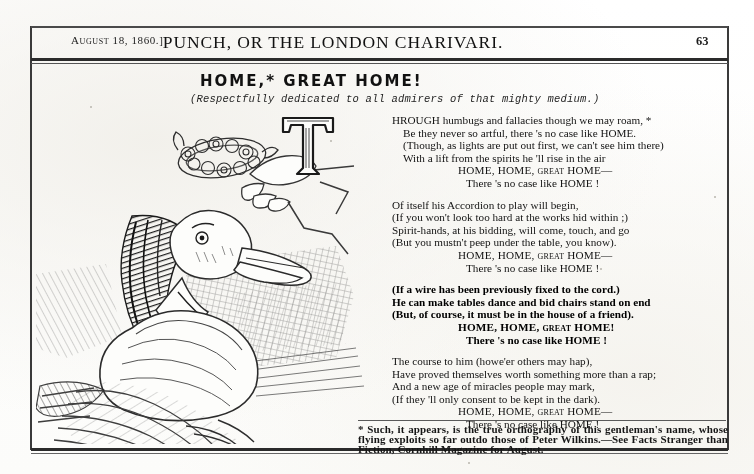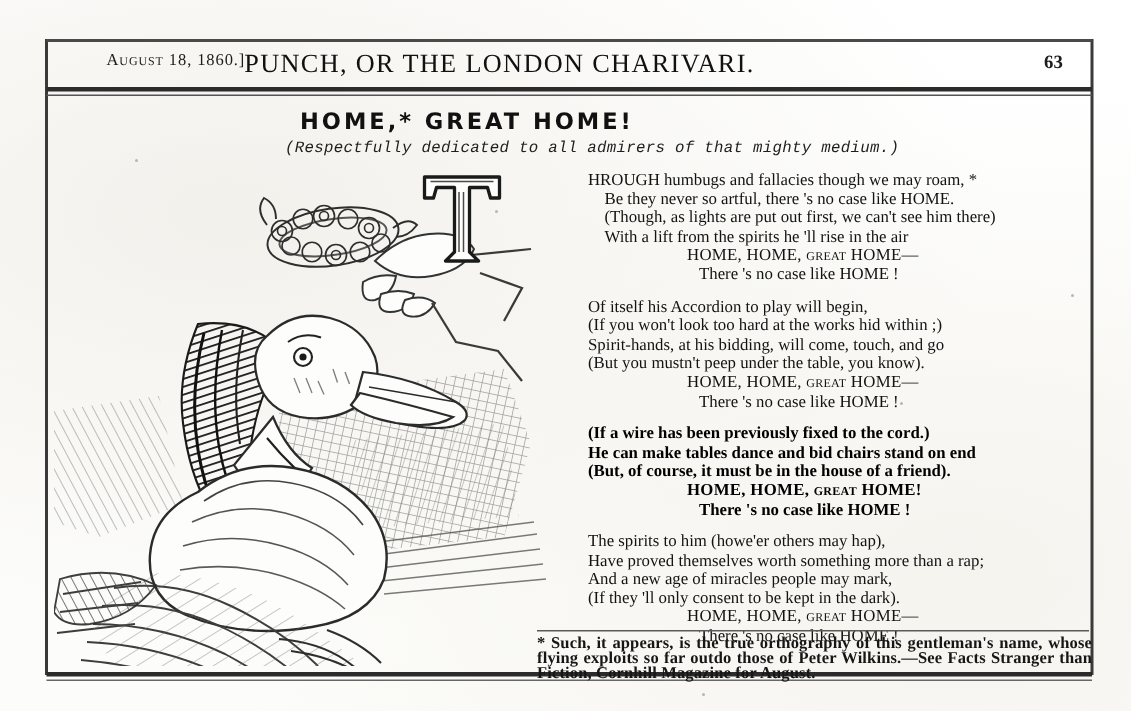--- a/index.html
+++ b/index.html
@@ -401,21 +401,21 @@
 
     <div class="verse bold">
       <div class="vline">(If a wire has been previously fixed to the cord.)</div>
       <div class="vline">He can make tables dance and bid chairs stand on end</div>
       <div class="vline">(But, of course, it must be in the house of a friend).</div>
       <div class="vline ref">HOME, HOME, great HOME!</div>
       <div class="vline ref2">There 's no case like HOME !</div>
     </div>
 
     <div class="verse">
-      <div class="vline">The spirits to him (howe'er others may hap),</div>
+      <div class="vline">The course to him (howe'er others may hap),</div>
       <div class="vline">Have proved themselves worth something more than a rap;</div>
       <div class="vline">And a new age of miracles people may mark,</div>
       <div class="vline">(If they 'll only consent to be kept in the dark).</div>
       <div class="vline ref">HOME, HOME, great HOME—</div>
       <div class="vline ref2">There 's no case like HOME !</div>
     </div>
   </div>
 
   <div class="rule-footnote"></div>
   <div class="footnote">* Such, it appears, is the true orthography of this gentleman's name, whose flying exploits so far outdo those of Peter Wilkins.—See Facts Stranger than Fiction, Cornhill Magazine for August.</div>

